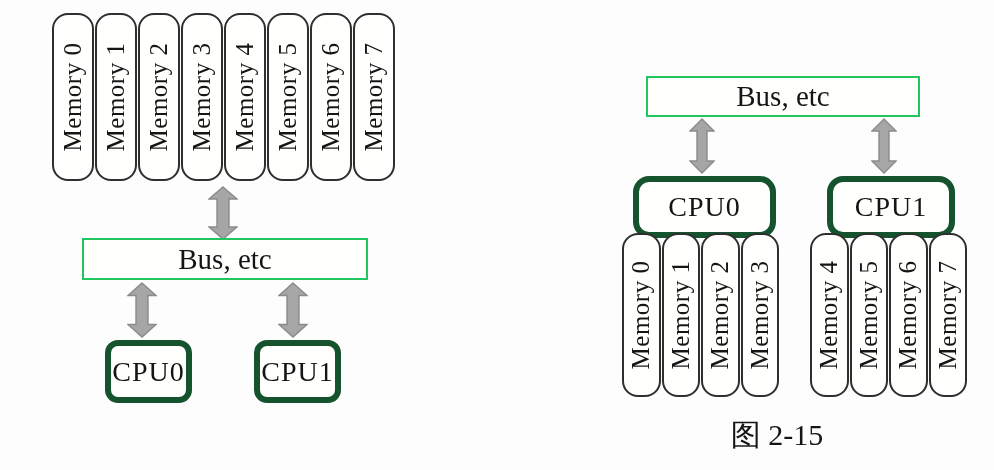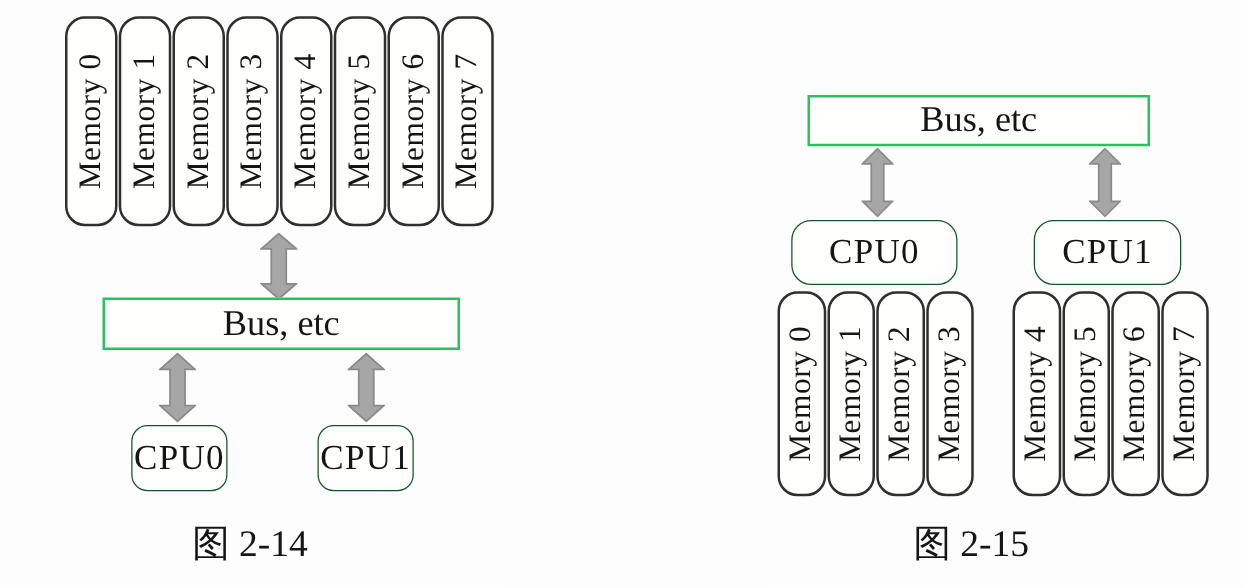--- a/index.html
+++ b/index.html
@@ -34,21 +34,21 @@
   
   .bus{
     background:#fffffe;
     border:2px solid #22c55e;
     display:flex;align-items:center;justify-content:center;
     font-size:29px;
   }
   
   .cpu{
     background:#fffffe;
-    border:1px solid #14532d;
+    border:6px solid #14532d;
     border-radius:13px;
     display:flex;align-items:center;justify-content:center;
     font-size:28px;
     letter-spacing:1px;
   }
   .arrow{display:block;}
   .arrow path{stroke-width:1.4;}
   .caption{
     display:flex;justify-content:center;align-items:baseline;gap:20px;
     font-size:30px;
@@ -105,21 +105,20 @@
     </svg>
 
     <div class="abs cpu" style="left:105px;top:340px;width:75px;height:51px;">
       <span>CPU0</span>
     </div>
     <div class="abs cpu" style="left:254px;top:340px;width:75px;height:51px;">
       <span>CPU1</span>
     </div>
 
     <div class="abs caption" style="left:0;top:415px;width:400px;">
-      <span>图 2-14</span>
     </div>
   </div>
 
   <div class="abs" style="left:560px;top:0;width:434px;height:470px;">
 
     <div class="abs bus" style="left:86px;top:76px;width:270px;height:37px;">
       <span>Bus, etc</span>
     </div>
 
     <svg class="abs arrow" style="left:129px;top:118px;" width="26" height="56" viewBox="0 0 26 56">

